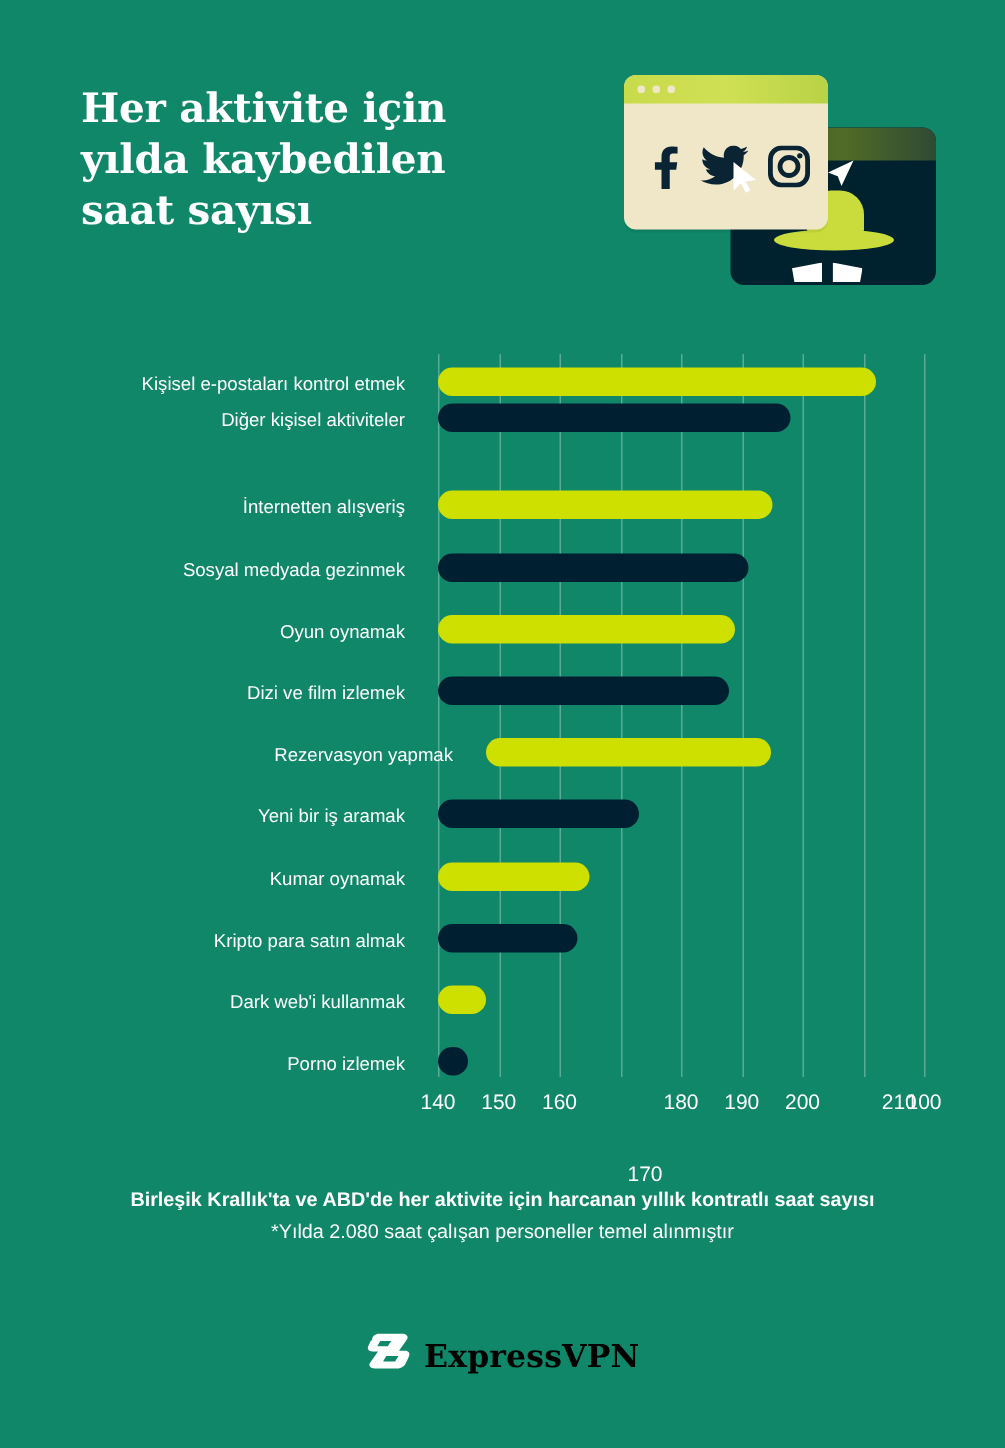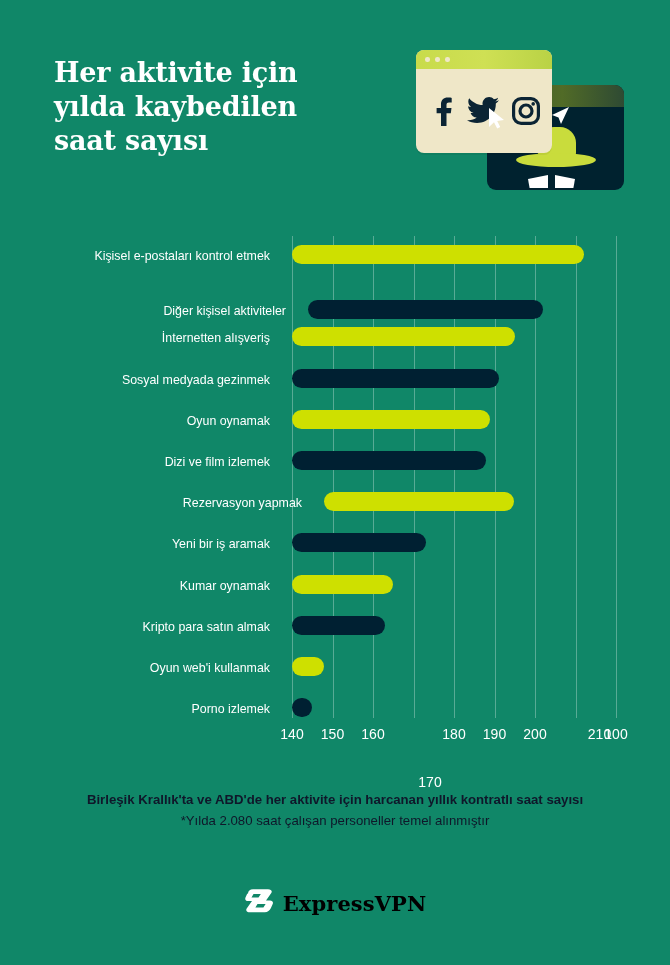--- a/index.html
+++ b/index.html
@@ -100,21 +100,21 @@
 
   .axis { position: absolute; left: 292px; top: 498px; width: 340px; height: 26px; }
   .tick {
     position: absolute; top: 0; transform: translateX(-50%);
     color: #FFFFFF; font-size: 14px; font-weight: 400;
   }
 
   
   .caption {
     position: absolute; left: 0; top: 790px; width: 670px; text-align: center;
-    color: #0f172a;
+    color: #ffffff;
   }
   .caption .l1 { font-size: 13.2px; font-weight: 700; line-height: 1.5; }
   .caption .l2 { font-size: 13.2px; font-weight: 400; line-height: 1.6; }
 
   .logo {
     position: absolute; left: 0; top: 884px; width: 670px; height: 38px;
     display: flex; align-items: center; justify-content: center; gap: 9px;
   }
   .logo-text {
     font-family: "DejaVu Serif", "Liberation Serif", serif;
@@ -194,21 +194,21 @@
         <div class="gridline" style="left: 121.5px;"></div>
         <div class="gridline" style="left: 162px;"></div>
         <div class="gridline" style="left: 202.5px;"></div>
         <div class="gridline" style="left: 243px;"></div>
         <div class="gridline" style="left: 283.5px;"></div>
         <div class="gridline" style="left: 324px;"></div>
         <div class="row" style="top: 0px;">
           <div class="rowlabel" style="right: 346px;">Kişisel e-postaları kontrol etmek</div>
           <div class="bar y" title="Kişisel e-postaları kontrol etmek: 212" style="width: 291.6px; background: rgb(206, 224, 0);"></div>
         </div>
-        <div class="row" style="top: 55px; margin-left: 16px;">
+        <div class="row" style="top: 24px;">
           <div class="rowlabel" style="right: 346px;">Diğer kişisel aktiviteler</div>
           <div class="bar d" title="Diğer kişisel aktiviteler: 198" style="width: 234.9px; background: rgb(0, 32, 50);"></div>
         </div>
         <div class="row" style="top: 82.4px;">
           <div class="rowlabel" style="right: 346px;">İnternetten alışveriş</div>
           <div class="bar y" title="İnternetten alışveriş: 195" style="width: 222.75px; background: rgb(206, 224, 0);"></div>
         </div>
         <div class="row" style="top: 123.6px;">
           <div class="rowlabel" style="right: 346px;">Sosyal medyada gezinmek</div>
           <div class="bar d" title="Sosyal medyada gezinmek: 191" style="width: 206.55px; background: rgb(0, 32, 50);"></div>
@@ -231,21 +231,21 @@
         </div>
         <div class="row" style="top: 288.4px;">
           <div class="rowlabel" style="right: 346px;">Yeni bir iş aramak</div>
           <div class="bar d" title="Yeni bir iş aramak: 173" style="width: 133.65px; background: rgb(0, 32, 50);"></div>
         </div>
         <div class="row" style="top: 370.8px;">
           <div class="rowlabel" style="right: 346px;">Kripto para satın almak</div>
           <div class="bar d" title="Kripto para satın almak: 163" style="width: 93.15px; background: rgb(0, 32, 50);"></div>
         </div>
         <div class="row" style="top: 412px;">
-          <div class="rowlabel" style="right: 346px;">Oyun web'i kullanmak</div>
+          <div class="rowlabel" style="right: 346px;">Dark web'i kullanmak</div>
           <div class="bar y" title="Dark web'i kullanmak: 148" style="width: 32.4px; background: rgb(206, 224, 0);"></div>
         </div>
         <div class="row" style="top: 453.2px;">
           <div class="rowlabel" style="right: 346px;">Porno izlemek</div>
           <div class="bar d" title="Porno izlemek: 145" style="width: 20.25px; background: rgb(0, 32, 50);"></div>
         </div>
       </div>
     <div class="axis" id="axis">
         <span class="tick" style="left: 0px;">140</span>
         <span class="tick" style="left: 40.5px;">150</span>

